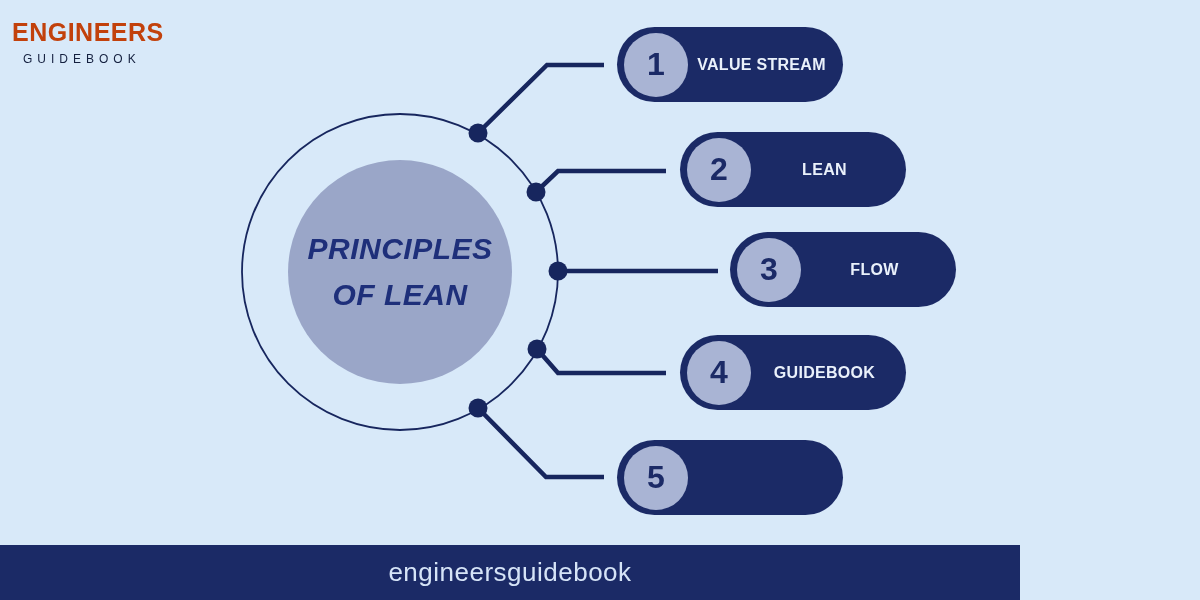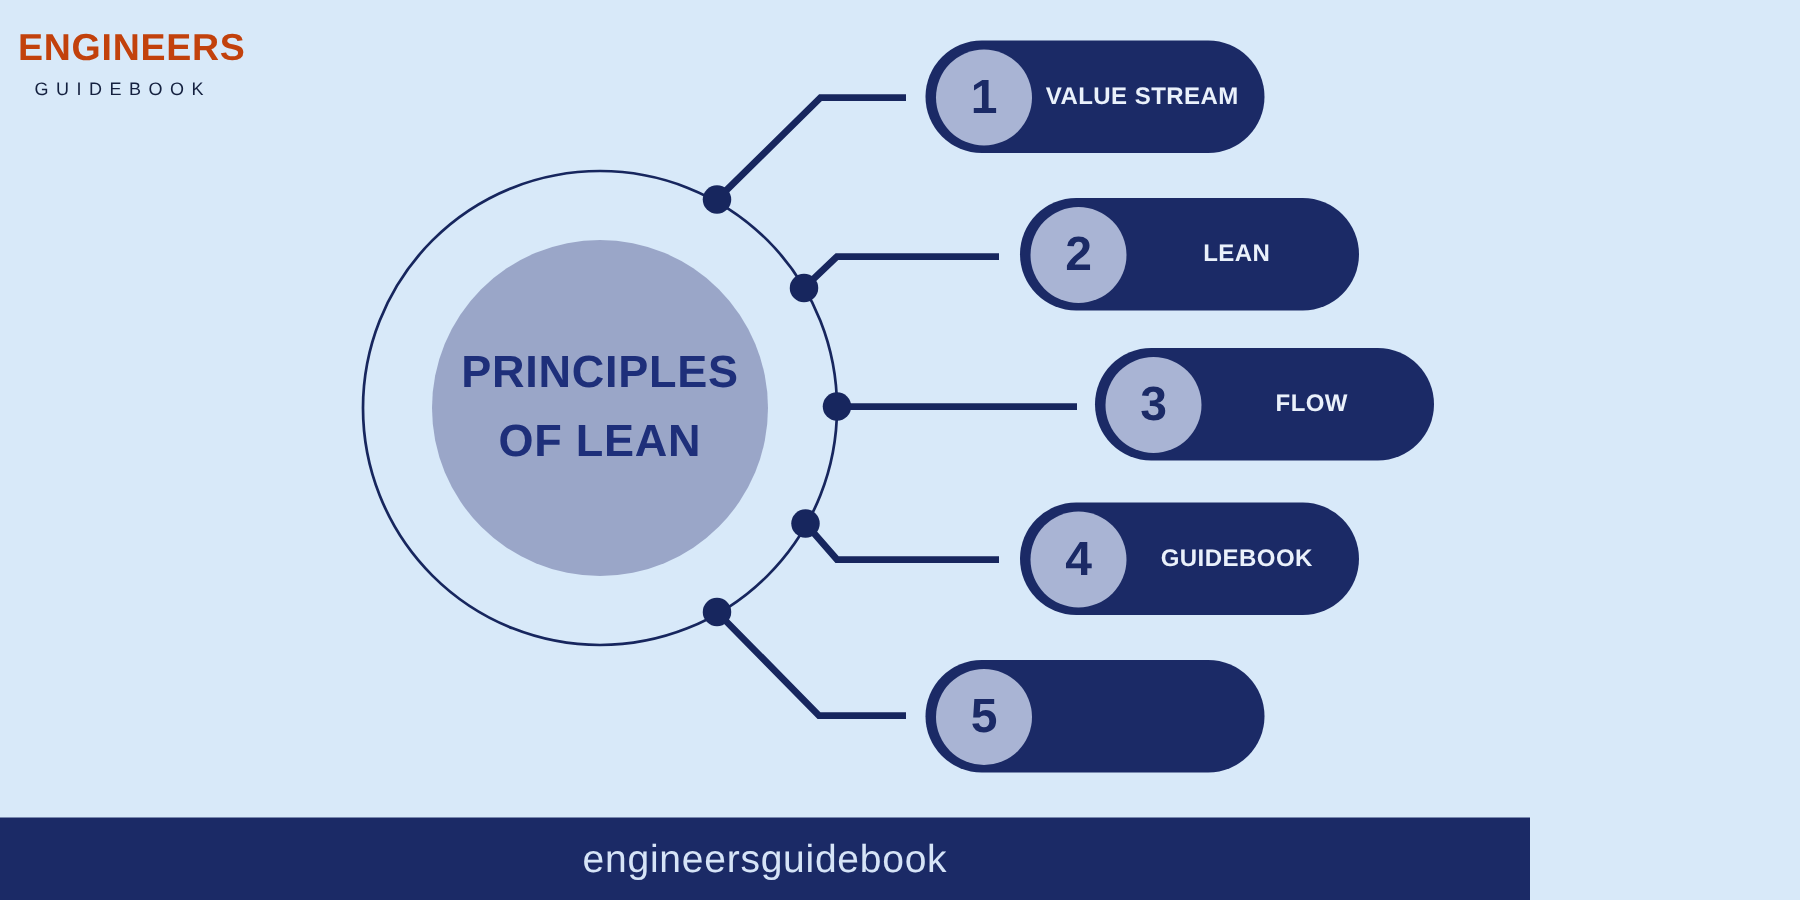--- a/index.html
+++ b/index.html
@@ -25,21 +25,21 @@
   
   svg.diagram { position: absolute; left: 0; top: 0; }
 
   
   .center-title {
     position: absolute; left: 288px; top: 160px; width: 224px; height: 224px;
     display: flex; align-items: center; justify-content: center; text-align: center;
     font-size: 30px; font-weight: 700; line-height: 1.55; letter-spacing: 0.5px;
     color: #1e2f7a;
   }
-  .center-title span { display: block; padding: 0 6px; }
+  .center-title span { display: block; padding: 0 6px; font-style: italic; }
 
   
   .pill {
     position: absolute; width: 226px; height: 75px;
     background: #1b2a66; border-radius: 38px;
     display: flex; align-items: center; padding-left: 7px;
   }
   .pill-number {
     width: 64px; height: 64px; border-radius: 50%;
     background: #a9b4d4; color: #1b2a66;

